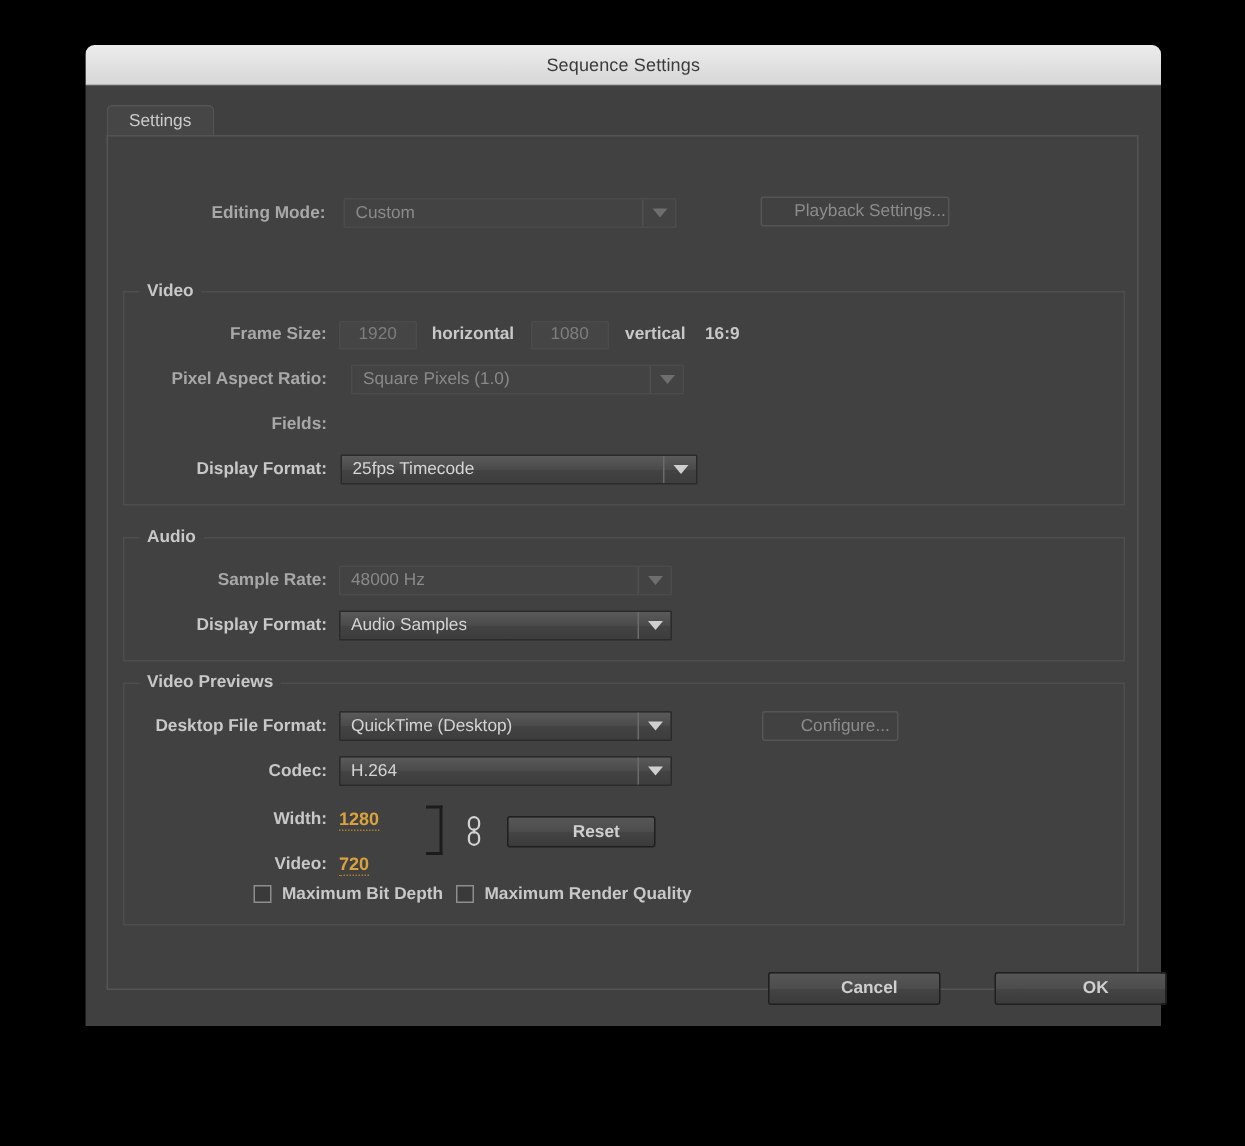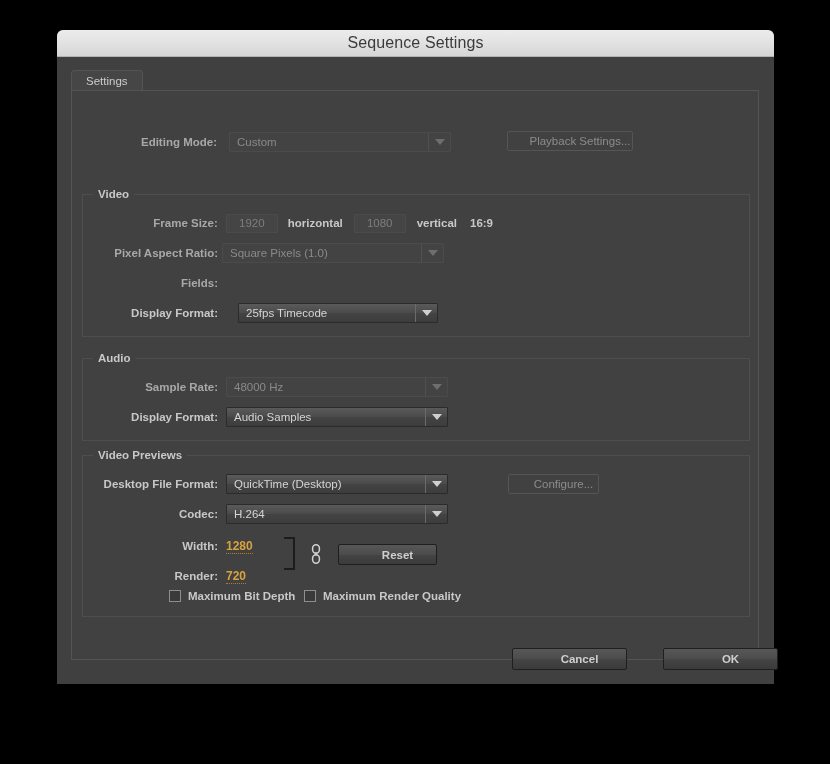--- a/index.html
+++ b/index.html
@@ -31,21 +31,21 @@
     height: 26px;
     background: linear-gradient(to bottom, #ececec 0%, #e3e3e3 45%, #d6d6d6 100%);
     border-radius: 6px 6px 0 0;
     border-bottom: 1px solid #b4b4b4;
     display: flex;
     align-items: center;
     justify-content: center;
     position: relative;
   }
   .titlebar-title {
-    font-size: 16px;
+    font-size: 12px;
     color: #3c3c3c;
     letter-spacing: 0.1px;
   }
 
   
   .tabstrip {
     position: absolute;
     left: 14px;
     top: 39px;
     height: 22px;
@@ -287,35 +287,35 @@
         <div class="plain" style="margin-left:10px;">horizontal</div>
         <div class="numfield" style="margin-left:11px;text-align:right;">
           <span>1080</span>
         </div>
         <div class="plain" style="margin-left:11px;">vertical</div>
         <div class="plain" style="margin-left:13px;">16:9</div>
       </div>
 
       <div class="row" style="left:-10px; top:48px; width:420px;">
         <div class="lbl dim" style="width:145px;">Pixel Aspect Ratio:</div>
-        <div class="select disabled" style="width:222px; margin-left:4px;">
+        <div class="select disabled" style="width:222px; margin-left:16px;">
           <span class="val">Square Pixels (1.0)</span>
           <span class="arrowbox">
               <span class="caret"></span>
             </span>
         </div>
       </div>
 
       <div class="row" style="left:-10px; top:78px; width:420px;">
         <div class="lbl dim" style="width:145px;">Fields:</div>
       </div>
 
       <div class="row" style="left:-10px; top:108px; width:420px;">
         <div class="lbl" style="width:145px;">Display Format:</div>
-        <div class="select" style="width:200px; margin-left:20px;">
+        <div class="select" style="width:238px; margin-left:9px;">
           <span class="val">25fps Timecode</span>
           <span class="arrowbox">
               <span class="caret"></span>
             </span>
         </div>
       </div>
     </div>
 
     <div class="group" style="left:10px; top:267px; width:668px; height:83px;">
       <span class="group-title">Audio</span>
@@ -367,21 +367,21 @@
             </span>
         </div>
       </div>
 
       <div class="row" style="left:-10px; top:80px; width:300px;">
         <div class="lbl" style="width:145px;">Width:</div>
         <div class="scrub" style="margin-left:8px;">1280</div>
       </div>
 
       <div class="row" style="left:-10px; top:110px; width:300px;">
-        <div class="lbl" style="width:145px;">Render:</div>
+        <div class="lbl" style="width:145px;">Video:</div>
         <div class="scrub" style="margin-left:8px;">720</div>
       </div>
 
       <div style="position:absolute; left:201px; top:81px; width:11px; height:33px; border:2px solid #1c1c1c; border-left:none; box-sizing:border-box;"></div>
 
       <div style="position:absolute; left:228px; top:88px; width:10px; height:20px;">
         <svg width="10" height="20" viewBox="0 0 10 20">
           <rect x="1.6" y="0.8" width="6.8" height="8.4" rx="3.4" fill="none" stroke="#d2d2d2" stroke-width="1.5"></rect>
           <rect x="1.6" y="10.8" width="6.8" height="8.4" rx="3.4" fill="none" stroke="#d2d2d2" stroke-width="1.5"></rect>
           <rect x="4.3" y="8.4" width="1.5" height="3.2" fill="#d2d2d2"></rect>

